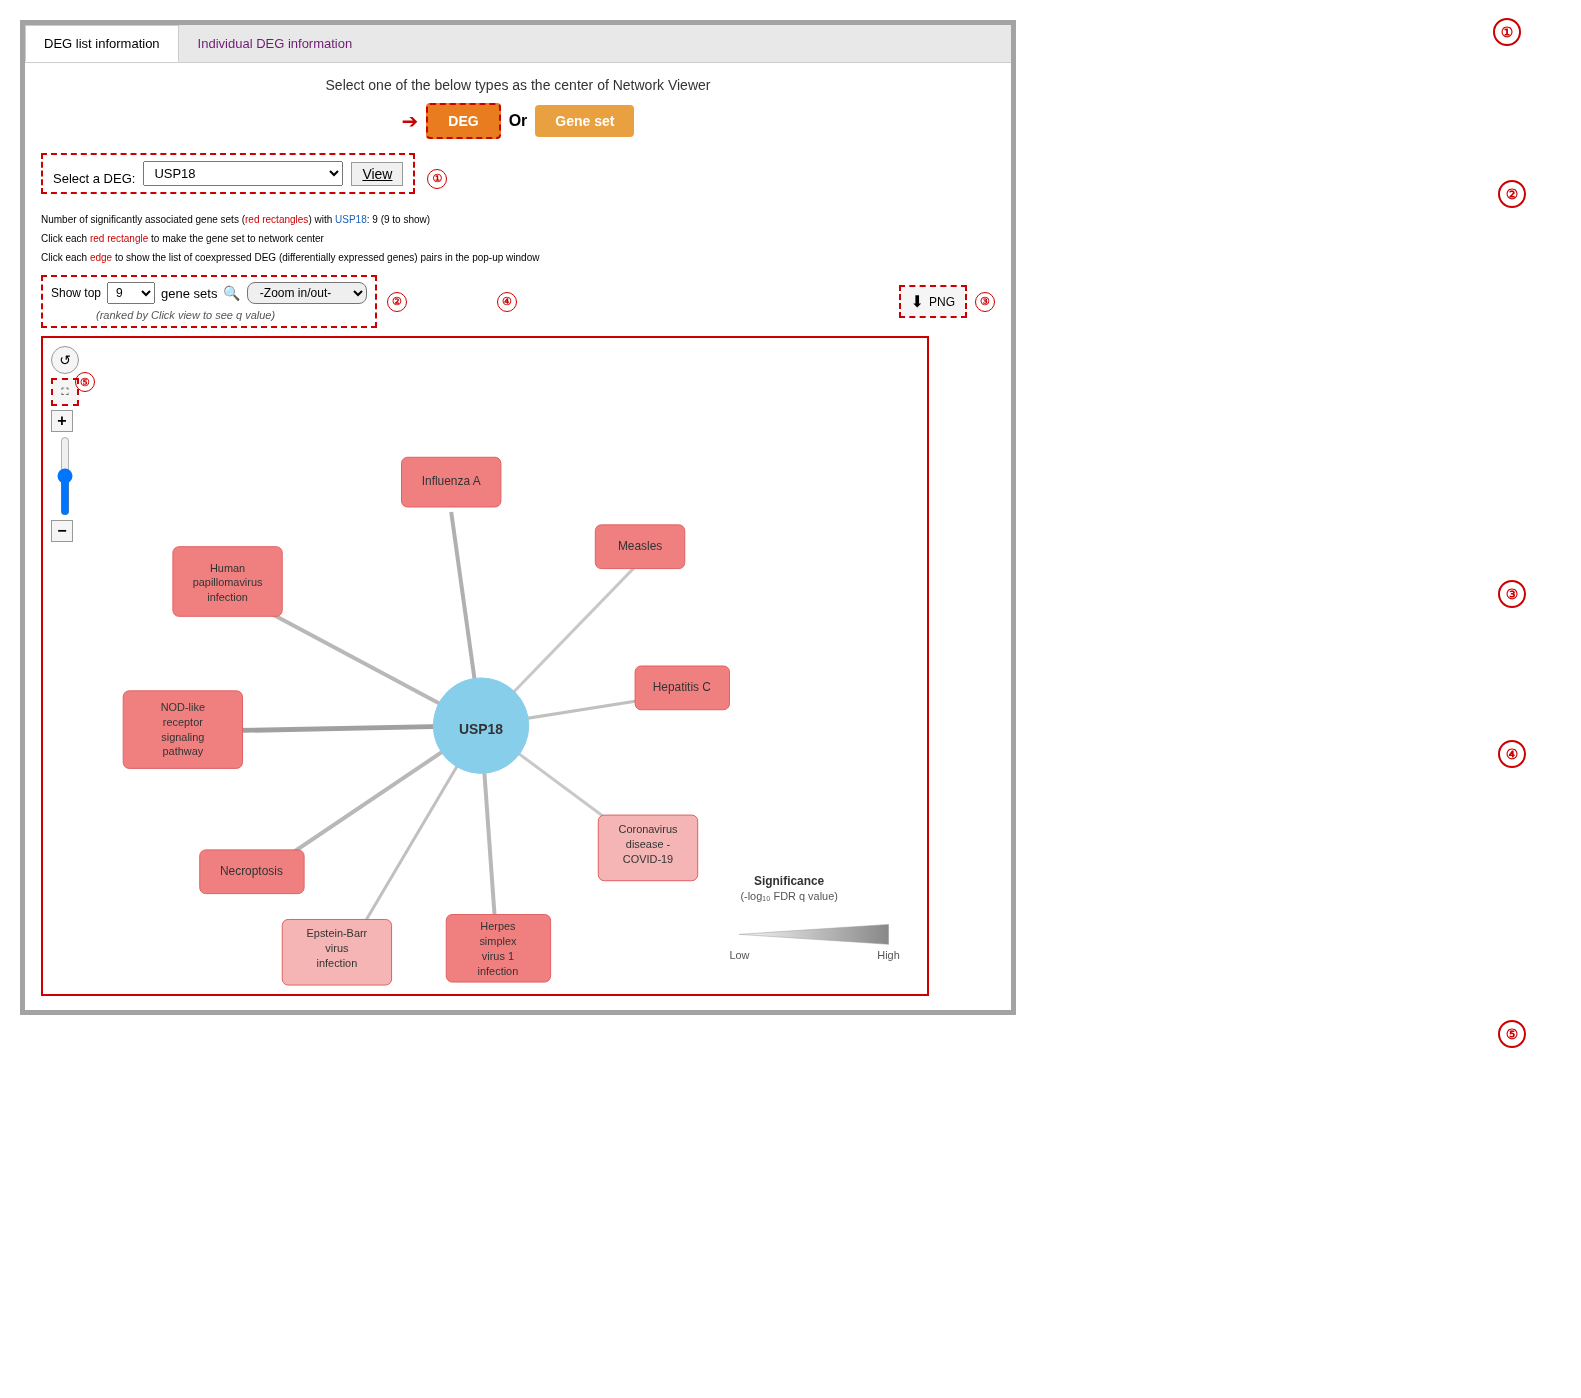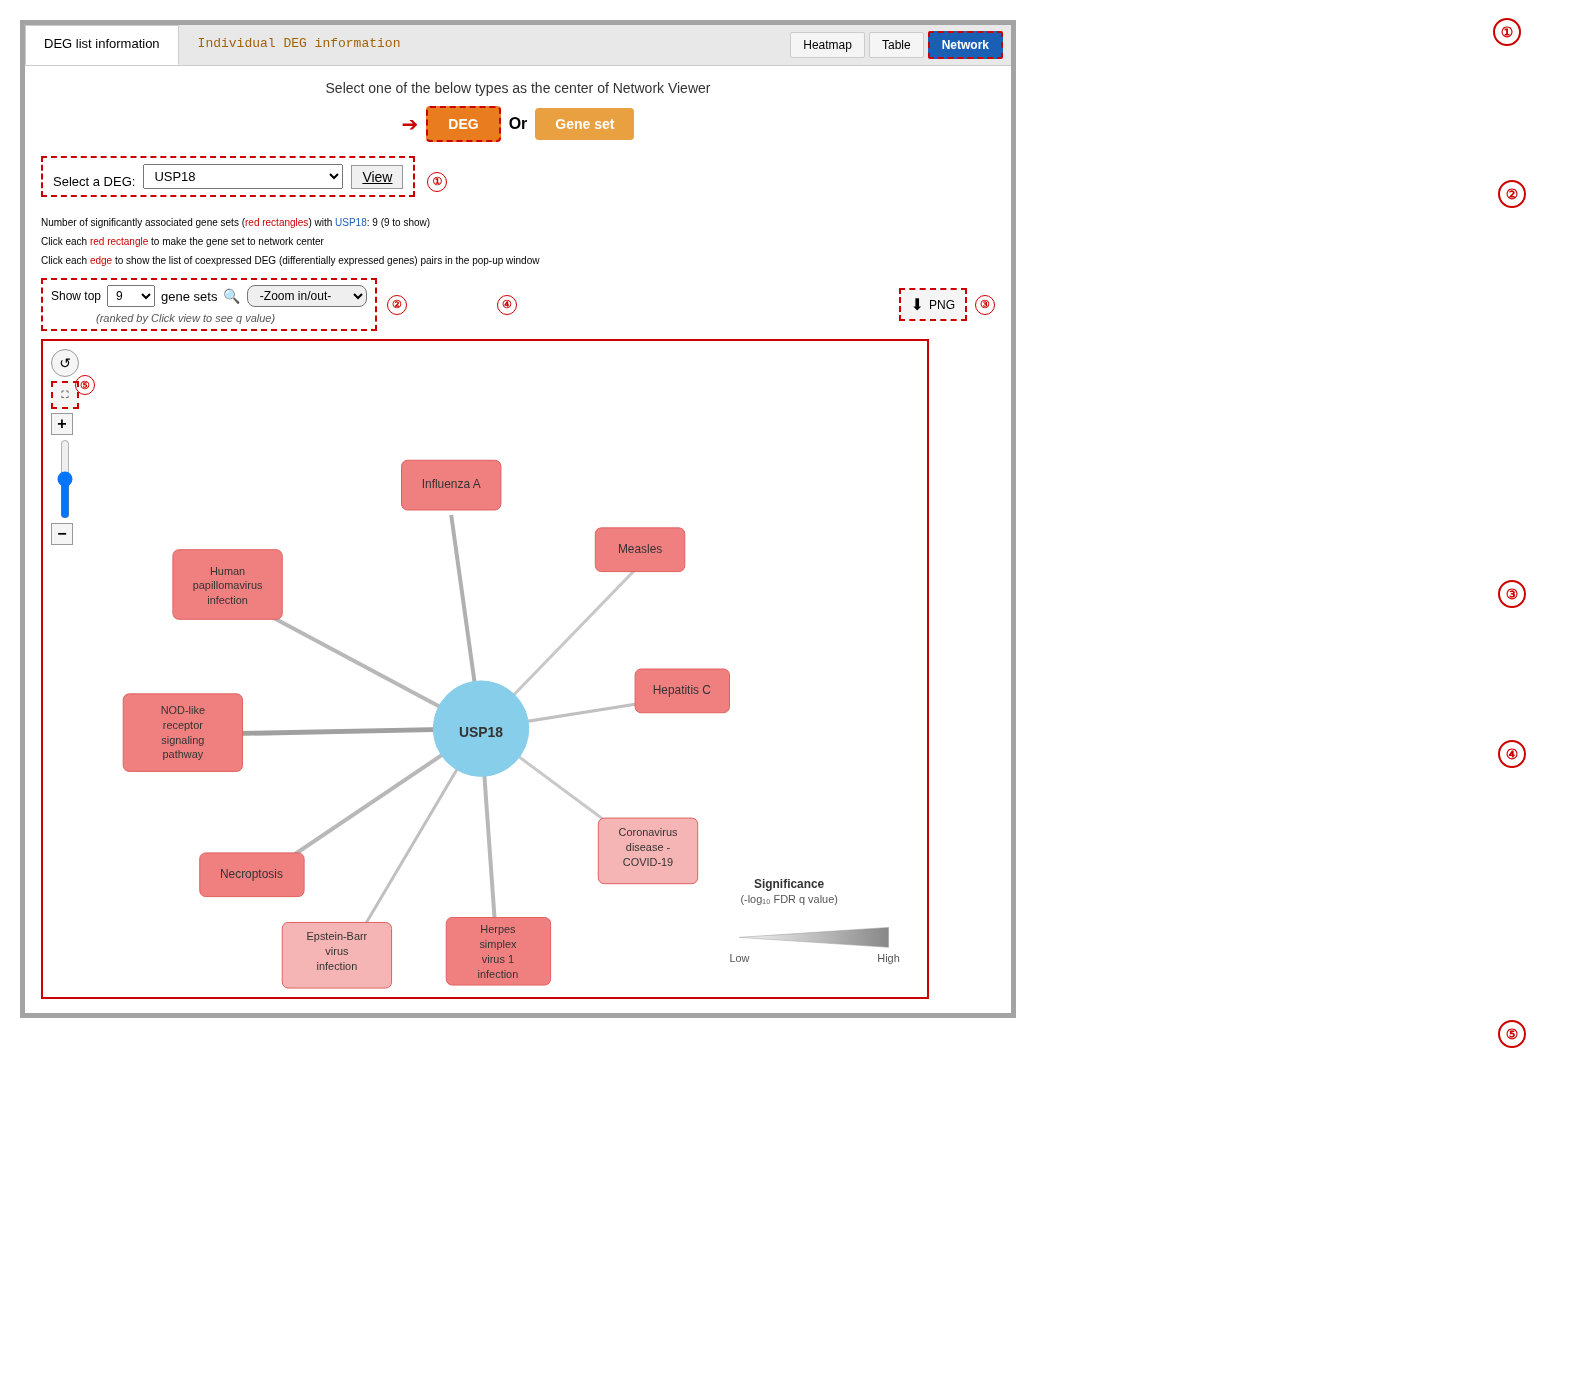--- a/index.html
+++ b/index.html
@@ -59,22 +59,21 @@
       background: #fff;
       border-top: 1px solid #ccc;
       border-left: 1px solid #ccc;
       border-right: 1px solid #ccc;
       border-bottom: 1px solid #fff;
       color: #000;
     }
 
     .tab.inactive {
       background: #e8e8e8;
-      color: #a16207;
-      font-family: Liberation Mono, monospace;
+      color: #701a75;
     }
 
     .tab-spacer { flex: 1; }
 
     .view-buttons {
       display: flex;
       align-items: center;
       gap: 4px;
       padding: 6px 8px;
     }
@@ -382,25 +381,20 @@
   <div class="main-panel">
 
     <div class="tab-bar">
       <div class="tab active">
         <span>DEG list information</span>
       </div>
       <div class="tab inactive">
         <span>Individual DEG information</span>
       </div>
       <div class="tab-spacer"></div>
-      <div class="view-buttons">
-        <button class="view-btn">Heatmap</button>
-        <button class="view-btn">Table</button>
-        <button class="view-btn active-view">Network</button>
-      </div>
     </div>
 
     <div class="content-area">
 
       <div class="center-select-text">Select one of the below types as the center of Network Viewer</div>
 
       <div class="type-buttons">
         <span class="arrow-icon">➔</span>
         <button class="type-btn deg-btn">DEG</button>
         <span class="or-text">Or</span>

